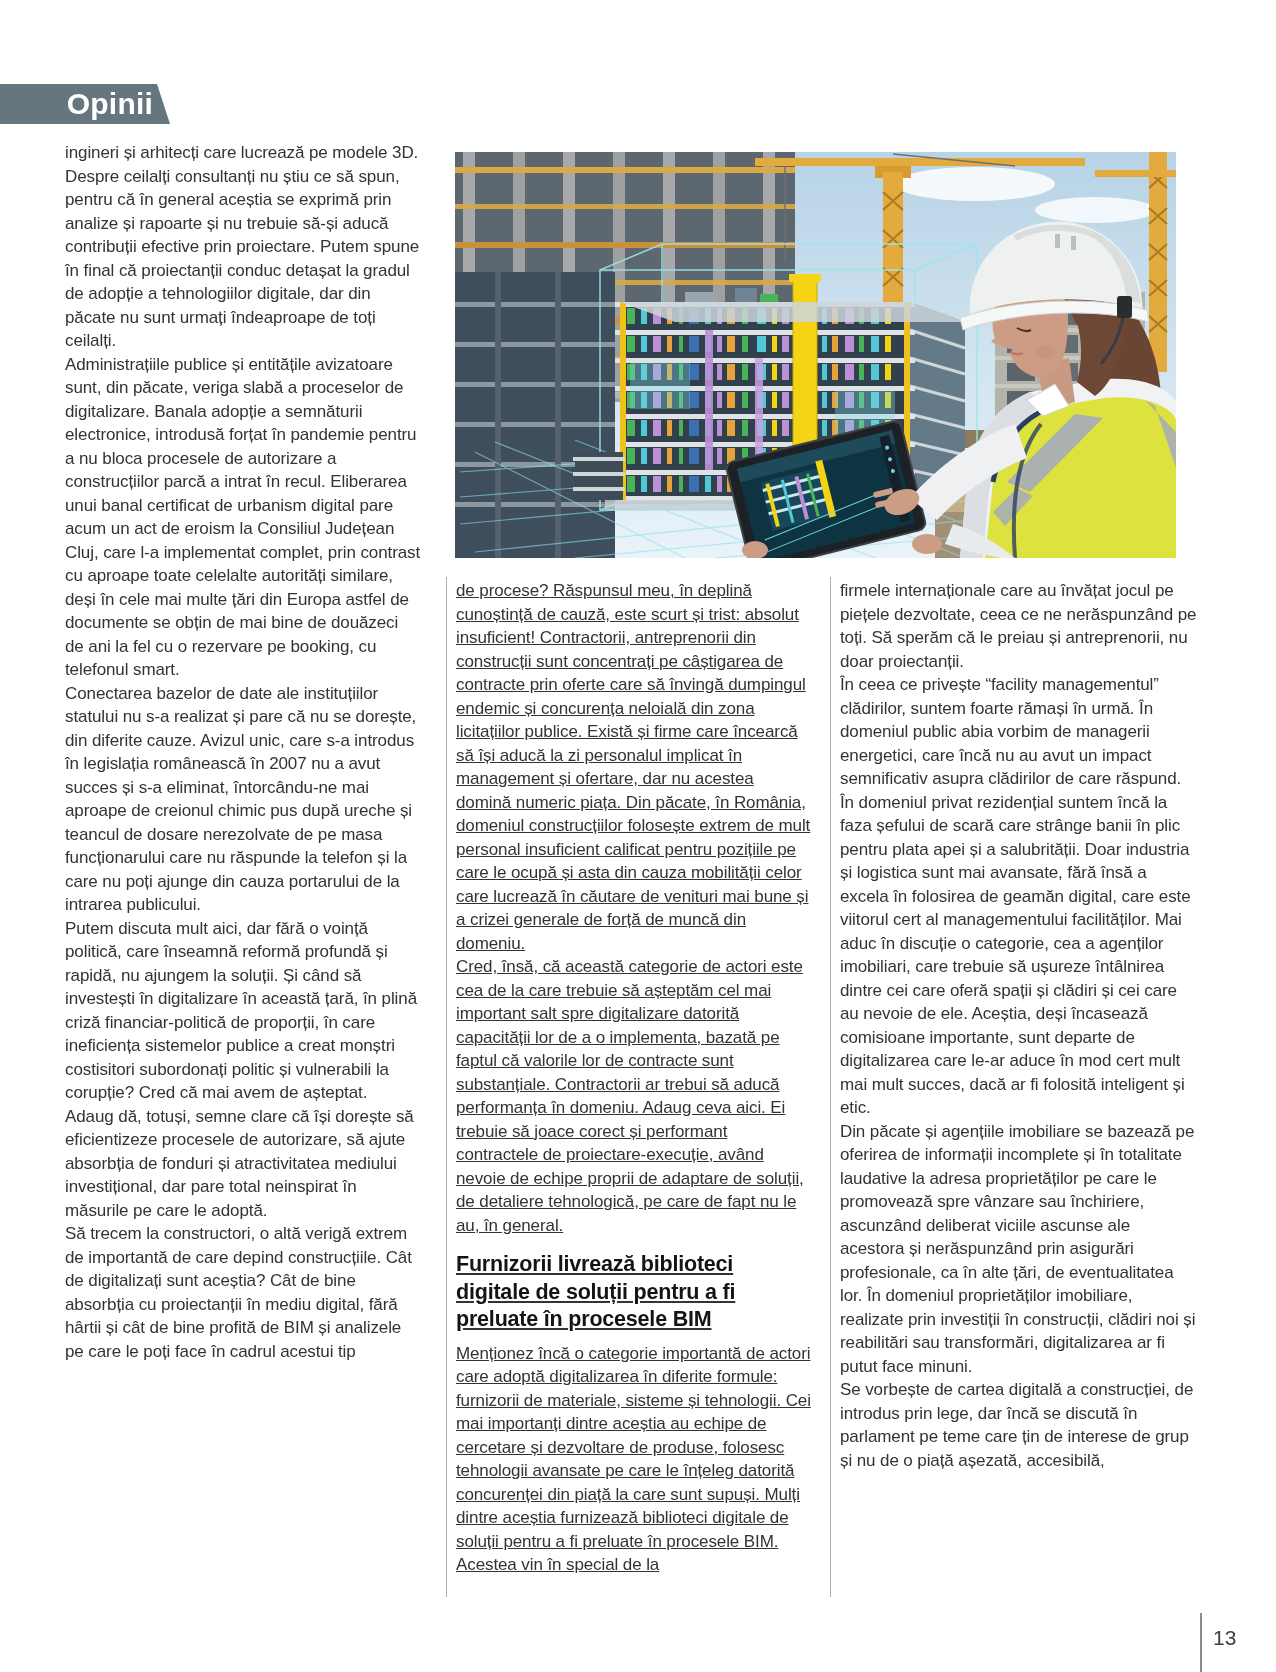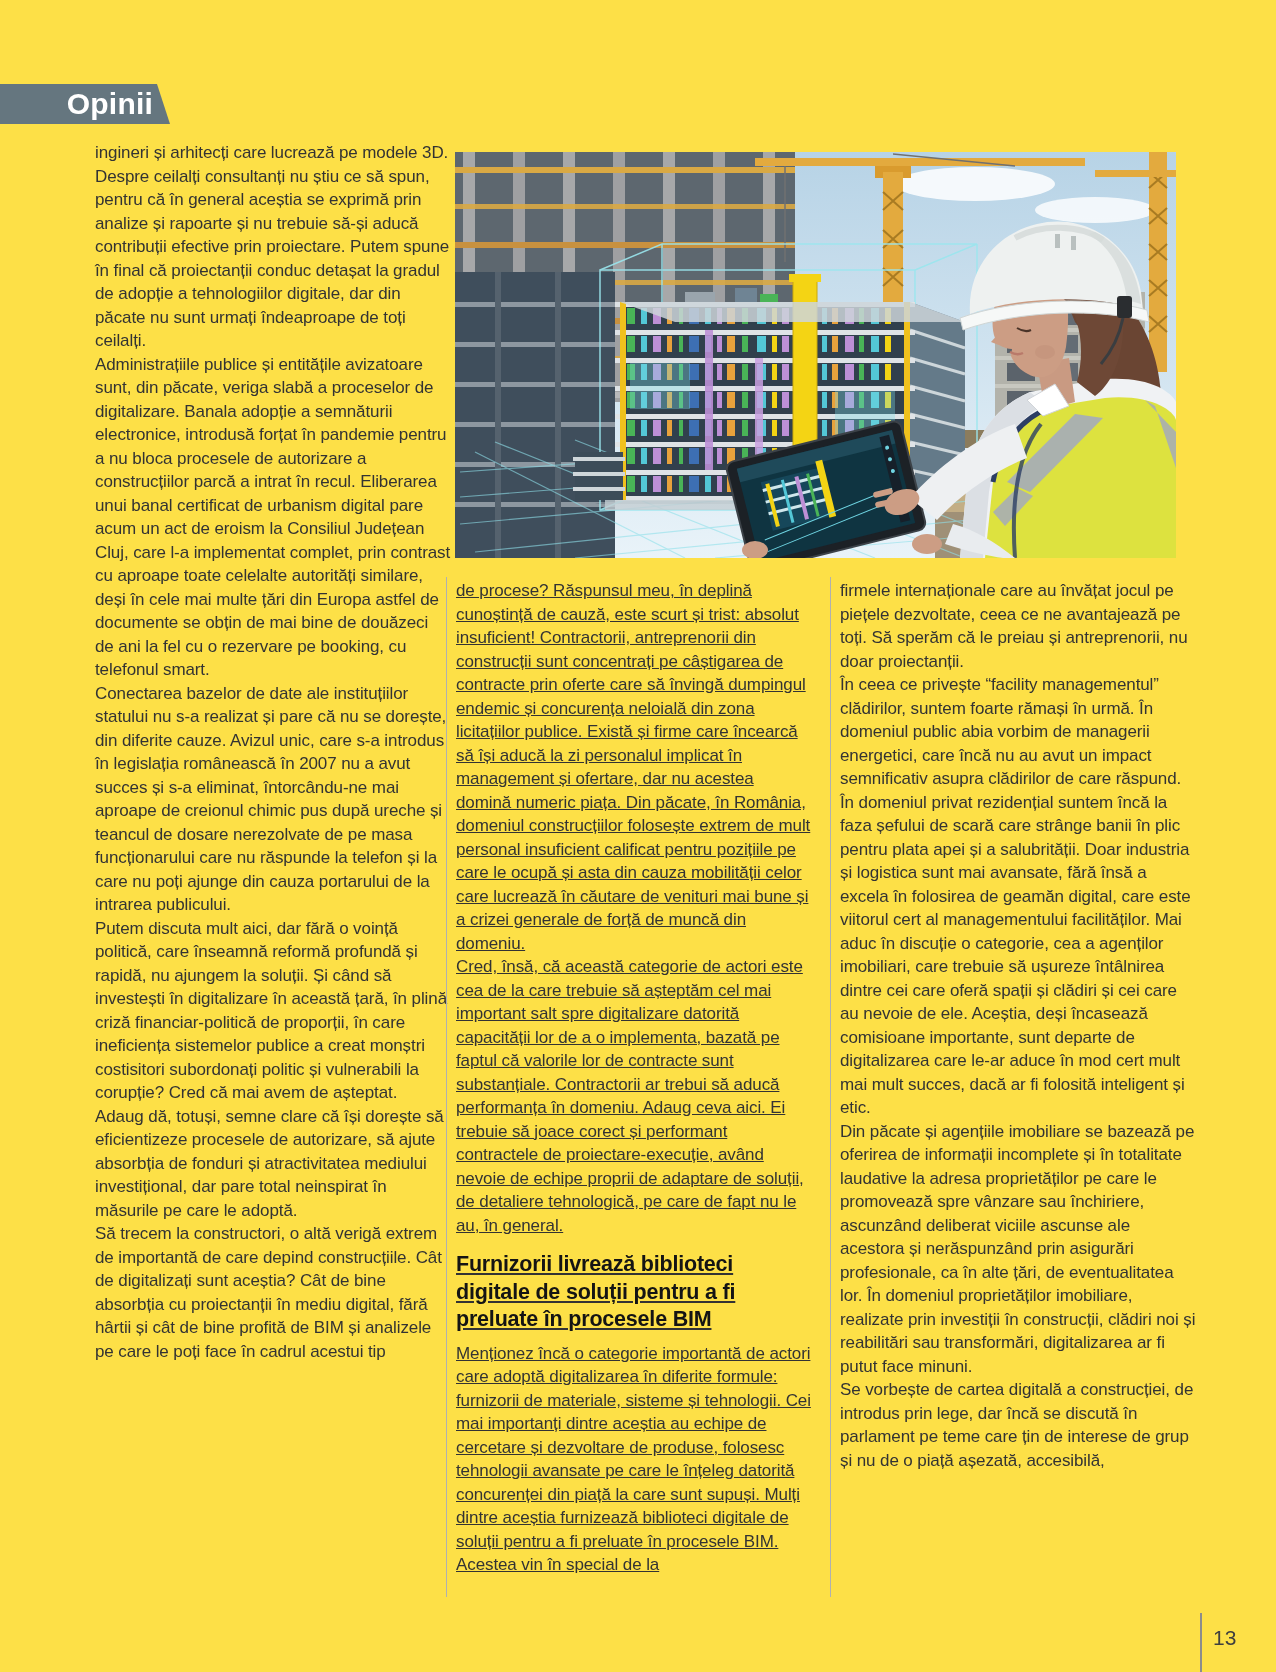--- a/index.html
+++ b/index.html
@@ -1,34 +1,34 @@
 <!DOCTYPE html>
 <html lang="ro"><head>
 <meta charset="utf-8">
 <style>
   html,body{margin:0;padding:0;background:#e8e8e8;}
   .page{
-    position:relative;width:1276px;height:1672px;background:#fde047;
+    position:relative;width:1276px;height:1672px;background:#ffffff;
     font-family:"Liberation Sans",sans-serif;overflow:hidden;margin:0 auto;
   }
   .banner{
     position:absolute;left:0;top:84px;width:170px;height:40px;
     background:#65767f;
     clip-path:polygon(0 0,157px 0,170px 100%,0 100%);
     color:#ffffff;font-weight:bold;font-size:30px;line-height:39px;
     text-align:right;padding-right:17px;box-sizing:border-box;
     letter-spacing:.2px;
   }
   .col{position:absolute;font-size:17px;line-height:23.5px;color:#333333;letter-spacing:-0.1px;}
   .col p{margin:0;}
   .col h2{
     font-size:21.5px;line-height:27.5px;color:#141414;font-weight:bold;
     margin:14px 0 8px 0;white-space:pre-line;letter-spacing:-0.2px;
   }
-  .col1{left:65px;top:141px;width:356px;margin-left:30px;}
+  .col1{left:65px;top:141px;width:356px;}
   .col2{left:456px;top:579px;width:356px;text-decoration:underline;}
   .col3{left:840px;top:579px;width:358px;}
   .photo{position:absolute;left:455px;top:152px;width:721px;height:406px;margin:0;}
   .photo svg{display:block;width:100%;height:100%;}
   .vrule{position:absolute;width:1px;background:#b0b0b0;top:577px;height:1020px;}
   .vrule1{left:446px;}
   .vrule2{left:830px;}
   .pagenum-rule{position:absolute;left:1200px;top:1613px;width:2px;height:59px;background:#8c8c8c;}
   .pagenum{position:absolute;left:1213px;top:1626px;font-size:21px;color:#3f3f3f;}
 </style>
@@ -323,21 +323,21 @@
   <section class="col col2">
     <p>de procese? Răspunsul meu, în deplină cunoștință de cauză, este scurt și trist: absolut insuficient! Contractorii, antreprenorii din construcții sunt concentrați pe câștigarea de contracte prin oferte care să învingă dumpingul endemic și concurența neloială din zona licitațiilor publice. Există și firme care încearcă să își aducă la zi personalul implicat în management și ofertare, dar nu acestea domină numeric piața. Din păcate, în România, domeniul construcțiilor folosește extrem de mult personal insuficient calificat pentru pozițiile pe care le ocupă și asta din cauza mobilității celor care lucrează în căutare de venituri mai bune și a crizei generale de forță de muncă din domeniu.</p>
     <p>Cred, însă, că această categorie de actori este cea de la care trebuie să așteptăm cel mai important salt spre digitalizare datorită capacității lor de a o implementa, bazată pe faptul că valorile lor de contracte sunt substanțiale. Contractorii ar trebui să aducă performanța în domeniu. Adaug ceva aici. Ei trebuie să joace corect și performant contractele de proiectare-execuție, având nevoie de echipe proprii de adaptare de soluții, de detaliere tehnologică, pe care de fapt nu le au, în general.</p>
     <h2>Furnizorii livrează biblioteci
 digitale de soluții pentru a fi
 preluate în procesele BIM</h2>
     <p>Menționez încă o categorie importantă de actori care adoptă digitalizarea în diferite formule: furnizorii de materiale, sisteme și tehnologii. Cei mai importanți dintre aceștia au echipe de cercetare și dezvoltare de produse, folosesc tehnologii avansate pe care le înțeleg datorită concurenței din piață la care sunt supuși. Mulți dintre aceștia furnizează biblioteci digitale de soluții pentru a fi preluate în procesele BIM. Acestea vin în special de la</p>
   </section>
 
   <section class="col col3">
-    <p>firmele internaționale care au învățat jocul pe piețele dezvoltate, ceea ce ne avantajează pe toți. Să sperăm că le preiau și antreprenorii, nu doar proiectanții.</p>
+    <p>firmele internaționale care au învățat jocul pe piețele dezvoltate, ceea ce ne nerăspunzând pe toți. Să sperăm că le preiau și antreprenorii, nu doar proiectanții.</p>
     <p>În ceea ce privește “facility managementul” clădirilor, suntem foarte rămași în urmă. În domeniul public abia vorbim de managerii energetici, care încă nu au avut un impact semnificativ asupra clădirilor de care răspund. În domeniul privat rezidențial suntem încă la faza șefului de scară care strânge banii în plic pentru plata apei și a salubrității. Doar industria și logistica sunt mai avansate, fără însă a excela în folosirea de geamăn digital, care este viitorul cert al managementului facilităților. Mai aduc în discuție o categorie, cea a agenților imobiliari, care trebuie să ușureze întâlnirea dintre cei care oferă spații și clădiri și cei care au nevoie de ele. Aceștia, deși încasează comisioane importante, sunt departe de digitalizarea care le-ar aduce în mod cert mult mai mult succes, dacă ar fi folosită inteligent și etic.</p>
     <p>Din păcate și agențiile imobiliare se bazează pe oferirea de informații incomplete și în totalitate laudative la adresa proprietăților pe care le promovează spre vânzare sau închiriere, ascunzând deliberat viciile ascunse ale acestora și nerăspunzând prin asigurări profesionale, ca în alte țări, de eventualitatea lor. În domeniul proprietăților imobiliare, realizate prin investiții în construcții, clădiri noi și reabilitări sau transformări, digitalizarea ar fi putut face minuni.</p>
     <p>Se vorbește de cartea digitală a construcției, de introdus prin lege, dar încă se discută în parlament pe teme care țin de interese de grup și nu de o piață așezată, accesibilă,</p>
   </section>
 
   <div class="vrule vrule1"></div>
   <div class="vrule vrule2"></div>
 
   <div class="pagenum-rule"></div>
   <div class="pagenum">13</div>

